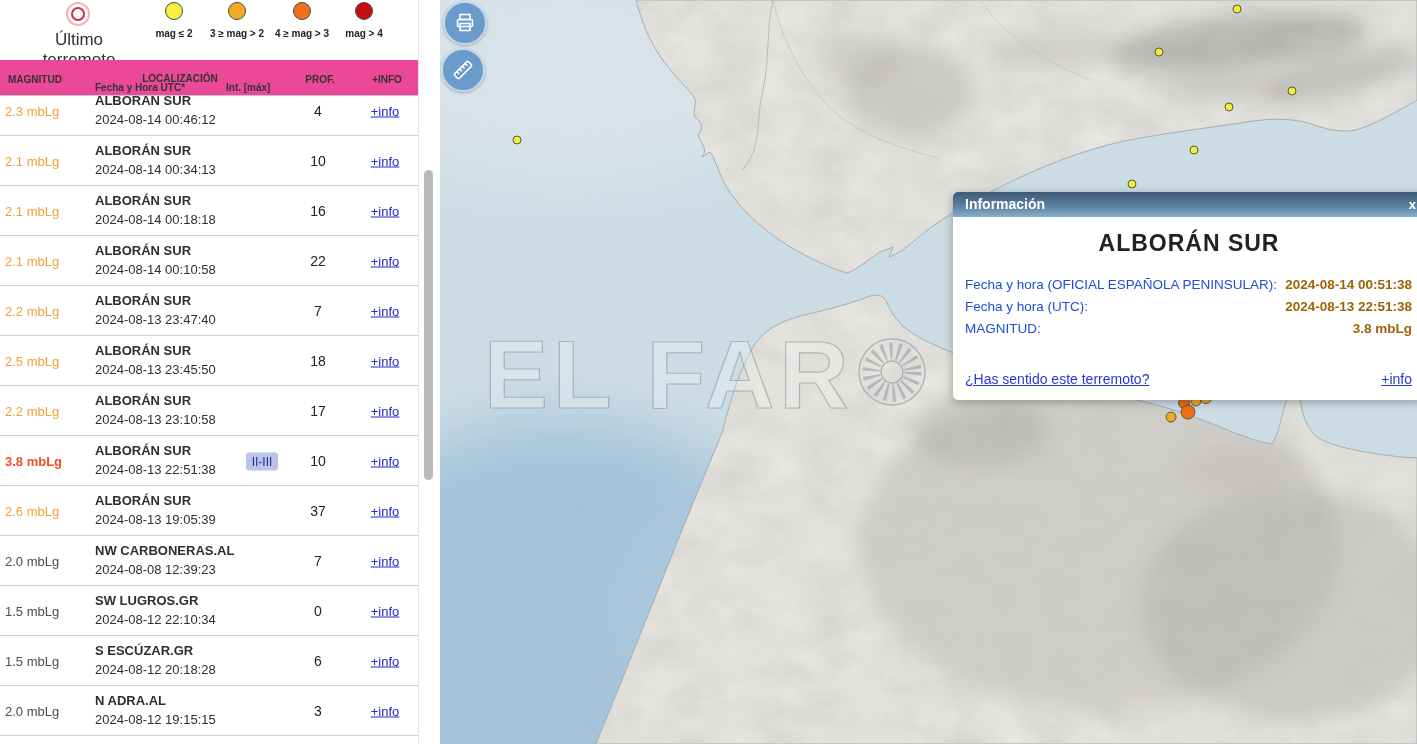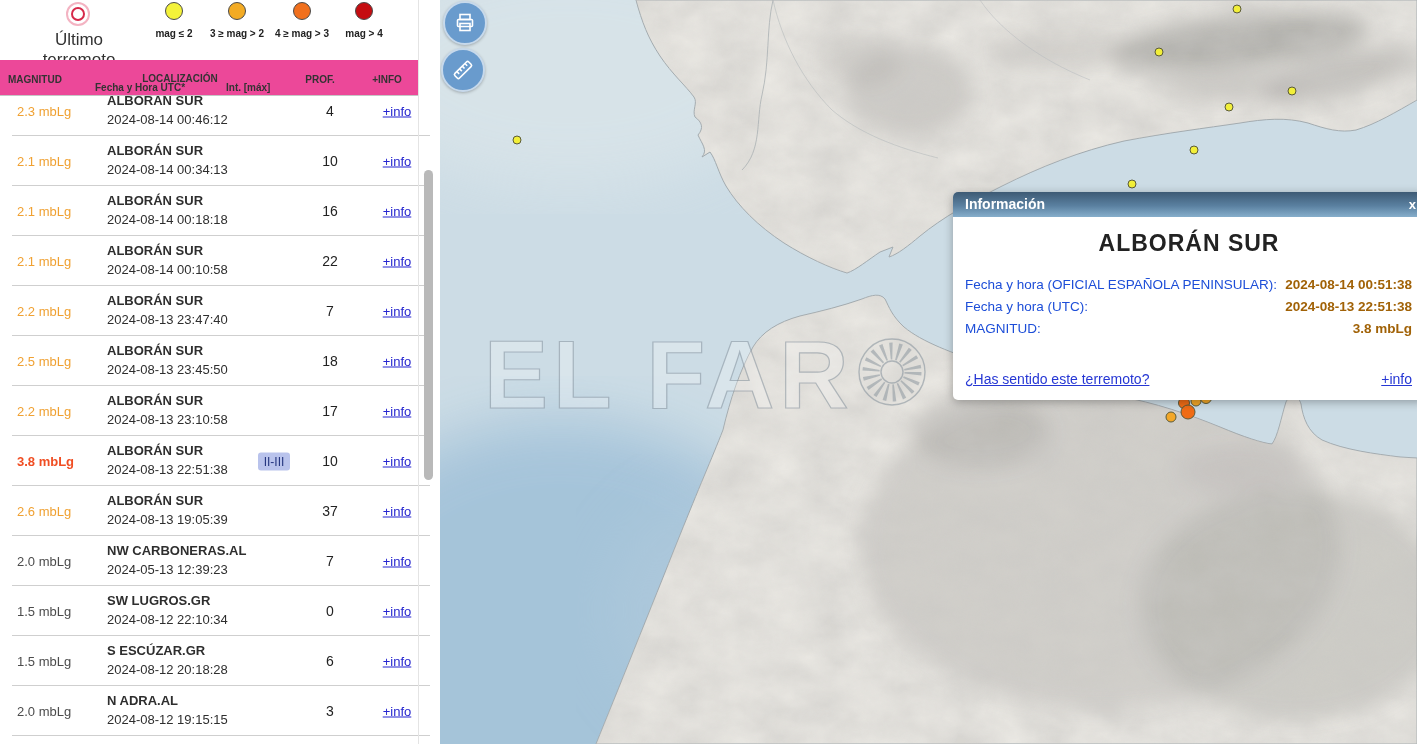--- a/index.html
+++ b/index.html
@@ -19,21 +19,21 @@
   .thead{position:absolute;left:0;top:60px;width:418px;height:35px;background:#ec4899;
          border-bottom:1px solid #c6c6c6;font-size:10px;font-weight:bold;color:#333;}
   .thead span{position:absolute;white-space:nowrap;}
   .h-mag{left:8px;top:14px;}
   .h-loc{left:95px;top:6px;width:170px;text-align:center;margin-top:7px;}
   .h-date{left:95px;top:22px;width:90px;text-align:center;}
   .h-int{left:226px;top:22px;width:56px;text-align:left;}
   .h-prof{left:296px;top:14px;width:48px;text-align:center;}
   .h-info{left:362px;top:14px;width:50px;text-align:center;}
 
-  .tbody{position:absolute;left:0;top:96px;width:418px;height:648px;overflow:hidden;padding-left:12px;}
+  .tbody{position:absolute;left:0;top:96px;width:418px;height:648px;overflow:hidden;}
   .rows{margin-top:-10px;}
   .trow{position:relative;height:49px;border-bottom:1px solid #cfcfcf;background:#fff;}
   .c-mag{position:absolute;left:5px;top:50%;transform:translateY(-50%);font-size:13px;white-space:nowrap;}
   .sev-amber{color:#f0a132;}
   .sev-red{color:#f04e23;font-weight:bold;}
   .sev-dark{color:#4c4c4c;}
   .c-loc{position:absolute;left:95px;top:0;width:150px;}
   .loc-name{position:absolute;left:0;top:7px;font-size:13px;font-weight:bold;color:#2e2e2e;white-space:nowrap;}
   .loc-date{position:absolute;left:0;top:26px;font-size:13px;color:#2e2e2e;white-space:nowrap;}
   .c-int{position:absolute;left:232px;top:50%;transform:translateY(-50%);width:60px;text-align:center;}
@@ -206,21 +206,21 @@
               <div class="loc-date">2024-08-13 19:05:39</div>
             </div>
             <span class="c-int"></span>
             <span class="c-prof">37</span>
             <a class="c-info">+info</a>
           </div>
           <div class="trow">
             <span class="c-mag sev-dark">2.0 mbLg</span>
             <div class="c-loc">
               <div class="loc-name">NW CARBONERAS.AL</div>
-              <div class="loc-date">2024-05-13 12:39:23</div>
+              <div class="loc-date">2024-08-08 12:39:23</div>
             </div>
             <span class="c-int"></span>
             <span class="c-prof">7</span>
             <a class="c-info">+info</a>
           </div>
           <div class="trow">
             <span class="c-mag sev-dark">1.5 mbLg</span>
             <div class="c-loc">
               <div class="loc-name">SW LUGROS.GR</div>
               <div class="loc-date">2024-08-12 22:10:34</div>

